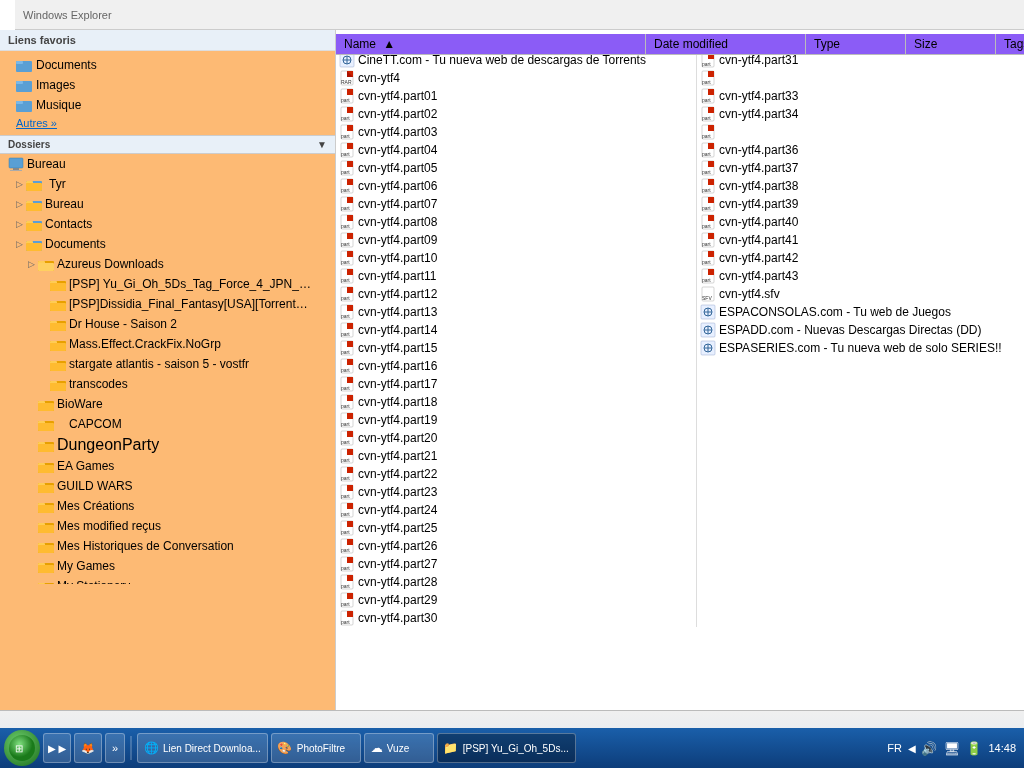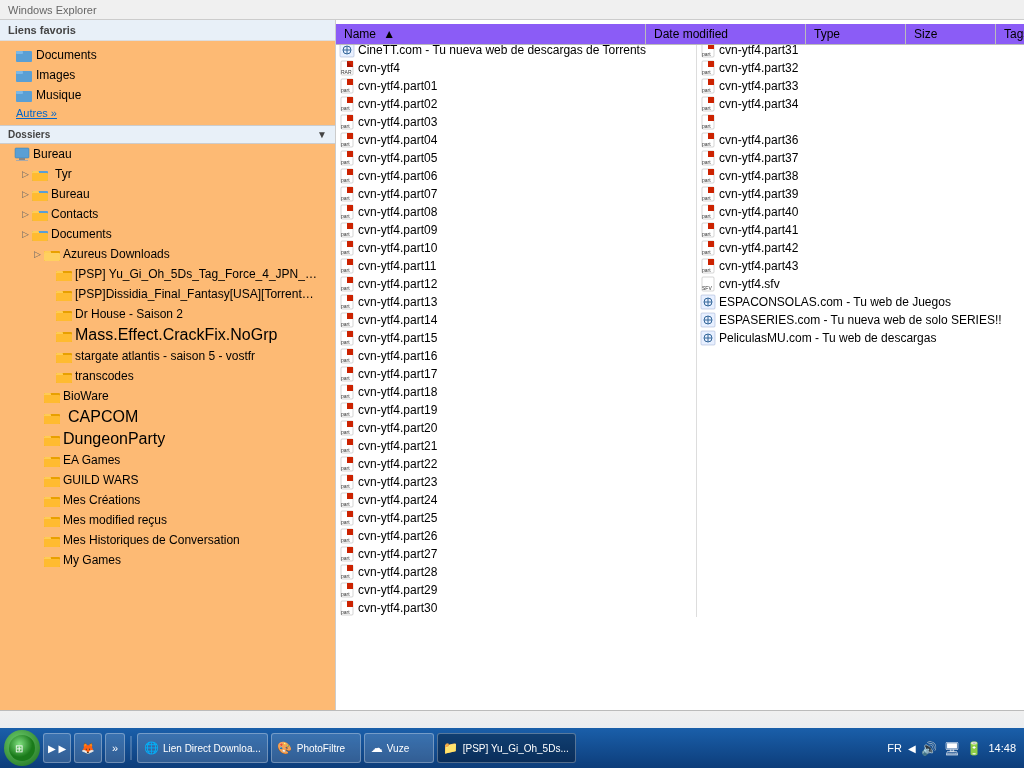--- a/index.html
+++ b/index.html
@@ -2,38 +2,38 @@
 <html><head>
   <meta charset="utf-8">
   <style>
     * { margin: 0; padding: 0; box-sizing: border-box; }
     body { font-family: 'Segoe UI', Tahoma, sans-serif; font-size: 12px; background: #fff; overflow: hidden; width: 1024px; height: 768px; }
 
     
     .explorer-container { display: flex; flex-direction: column; height: 760px; }
 
     
-    .toolbar { height: 20px; background: #f0f0f0; border-bottom: 1px solid #ccc; display: flex; align-items: center; padding: 0 4px; }
+    .toolbar { height: 30px; background: #f0f0f0; border-bottom: 1px solid #ccc; display: flex; align-items: center; padding: 0 4px; margin-left: 15px; }
 
     
     .content-area { display: flex; flex: 1; overflow: hidden; }
 
     
     .sidebar { width: 336px; border-right: 1px solid #ccc; overflow-y: auto; overflow-x: hidden; background: #fdba74; flex-shrink: 0; }
 
     .sidebar-section { padding: 4px 0; }
 
     .favorites-header { background: #e8f0f8; padding: 4px 8px; font-size: 11px; color: #444; font-weight: bold; border-bottom: 1px solid #ddd; }
 
     .fav-item { display: flex; align-items: center; padding: 2px 8px 2px 16px; cursor: pointer; }
     .fav-item .icon { width: 16px; height: 16px; margin-right: 4px; flex-shrink: 0; }
 
     .sidebar-section-header { display: flex; align-items: center; padding: 3px 8px; background: #e8f0f8; border-top: 1px solid #ccc; border-bottom: 1px solid #ccc; font-size: 10px; font-weight: bold; color: #444; justify-content: space-between; cursor: pointer; }
 
-    .tree-item { display: flex; align-items: center; padding: 2px 10px; cursor: pointer; white-space: nowrap; }
+    .tree-item { display: flex; align-items: center; padding: 2px 4px; cursor: pointer; white-space: nowrap; }
 
     .scroll-container { overflow-y: auto; max-height: 430px; }
 
     
     .file-list { flex: 1; overflow-y: auto; overflow-x: hidden; }
 
     .file-list-header { display: flex; background: #8b5cf6; border-bottom: 1px solid #bbb; position: sticky; top: 4px; z-index: 10; }
     .col-header { padding: 3px 8px; font-size: 12px; border-right: 1px solid #bbb; cursor: pointer; flex-shrink: 0; }
     .col-name { width: 310px; }
     .col-date { width: 160px; }
@@ -209,21 +209,21 @@
     <span style="margin-left:3px; font-size:12px; overflow:hidden; text-overflow:ellipsis; white-space:nowrap; max-width:244px;">Dr House - Saison 2</span>
   </div>
             <div class="tree-item">
     <span style="display:inline-block; width:36px;"></span>
     <span style="display:inline-block; width:10px;"></span>
     <svg width="16" height="16" viewBox="0 0 16 16">
     <rect x="0" y="5" width="16" height="10" rx="1" fill="#e8a000"></rect>
     <rect x="0" y="5" width="7" height="3" rx="1" fill="#ffcc55"></rect>
     <rect x="0" y="7" width="16" height="8" rx="1" fill="#ffbb30"></rect>
   </svg>
-    <span style="margin-left:3px; font-size:16px; overflow:hidden; text-overflow:ellipsis; white-space:nowrap; max-width:244px;">Mass.Effect.CrackFix.NoGrp</span>
+    <span style="margin-left:3px; font-size:12px; overflow:hidden; text-overflow:ellipsis; white-space:nowrap; max-width:244px;">Mass.Effect.CrackFix.NoGrp</span>
   </div>
             <div class="tree-item">
     <span style="display:inline-block; width:36px;"></span>
     <span style="display:inline-block; width:10px;"></span>
     <svg width="16" height="16" viewBox="0 0 16 16">
     <rect x="0" y="5" width="16" height="10" rx="1" fill="#e8a000"></rect>
     <rect x="0" y="5" width="7" height="3" rx="1" fill="#ffcc55"></rect>
     <rect x="0" y="7" width="16" height="8" rx="1" fill="#ffbb30"></rect>
   </svg>
     <span style="margin-left:3px; font-size:12px; overflow:hidden; text-overflow:ellipsis; white-space:nowrap; max-width:244px;">stargate atlantis - saison 5 - vostfr</span>
@@ -249,21 +249,21 @@
     <span style="margin-left:3px; font-size:12px; overflow:hidden; text-overflow:ellipsis; white-space:nowrap; max-width:256px;">BioWare</span>
   </div>
             <div class="tree-item">
     <span style="display:inline-block; width:24px;"></span>
     <span style="display:inline-block; width:10px;"></span>
     <svg width="16" height="16" viewBox="0 0 16 16">
     <rect x="0" y="5" width="16" height="10" rx="1" fill="#e8a000"></rect>
     <rect x="0" y="5" width="7" height="3" rx="1" fill="#ffcc55"></rect>
     <rect x="0" y="7" width="16" height="8" rx="1" fill="#ffbb30"></rect>
   </svg>
-    <span style="margin-left:8px; font-size:16px; overflow:hidden; text-overflow:ellipsis; white-space:nowrap; max-width:256px;">CAPCOM</span>
+    <span style="margin-left:15px; font-size:12px; overflow:hidden; text-overflow:ellipsis; white-space:nowrap; max-width:256px;">CAPCOM</span>
   </div>
             <div class="tree-item">
     <span style="display:inline-block; width:24px;"></span>
     <span style="display:inline-block; width:10px;"></span>
     <svg width="16" height="16" viewBox="0 0 16 16">
     <rect x="0" y="5" width="16" height="10" rx="1" fill="#e8a000"></rect>
     <rect x="0" y="5" width="7" height="3" rx="1" fill="#ffcc55"></rect>
     <rect x="0" y="7" width="16" height="8" rx="1" fill="#ffbb30"></rect>
   </svg>
     <span style="margin-left:3px; font-size:16px; overflow:hidden; text-overflow:ellipsis; white-space:nowrap; max-width:256px;">DungeonParty</span>
@@ -663,21 +663,20 @@
     </svg></span>
     <span class="file-name-2">cvn-ytf4.part31</span>
   </div>
             <div class="file-row">
     <span class="file-icon"><svg width="16" height="16" viewBox="0 0 16 16">
       <rect x="2" y="1" width="12" height="14" rx="1" fill="white" stroke="#aaa" stroke-width="0.5"></rect>
       <polygon points="8,1 14,7 8,7" fill="#cc2200"></polygon>
       <rect x="8" y="1" width="6" height="6" fill="#cc2200"></rect>
       <text x="2" y="14" font-size="5" fill="#333" font-family="sans-serif">part</text>
     </svg></span>
-    <span class="file-name-2">cvn-ytf4.part32</span>
   </div>
             <div class="file-row">
     <span class="file-icon"><svg width="16" height="16" viewBox="0 0 16 16">
       <rect x="2" y="1" width="12" height="14" rx="1" fill="white" stroke="#aaa" stroke-width="0.5"></rect>
       <polygon points="8,1 14,7 8,7" fill="#cc2200"></polygon>
       <rect x="8" y="1" width="6" height="6" fill="#cc2200"></rect>
       <text x="2" y="14" font-size="5" fill="#333" font-family="sans-serif">part</text>
     </svg></span>
     <span class="file-name-2">cvn-ytf4.part33</span>
   </div>
@@ -786,30 +785,30 @@
     </svg></span>
     <span class="file-name-2">ESPACONSOLAS.com - Tu web de  Juegos</span>
   </div>
             <div class="file-row">
     <span class="file-icon"><svg width="16" height="16" viewBox="0 0 16 16">
       <rect x="1" y="1" width="14" height="14" rx="1" fill="#e8f0ff" stroke="#99aacc" stroke-width="0.5"></rect>
       <circle cx="8" cy="8" r="4" fill="none" stroke="#336699" stroke-width="1"></circle>
       <line x1="8" y1="4" x2="8" y2="12" stroke="#336699" stroke-width="1"></line>
       <line x1="4" y1="8" x2="12" y2="8" stroke="#336699" stroke-width="1"></line>
     </svg></span>
-    <span class="file-name-2">ESPASERIES.com - Tu nueva web de solo SERIES!!</span>
+    <span class="file-name-2">ESPADD.com - Nuevas Descargas Directas (DD)</span>
   </div>
             <div class="file-row">
     <span class="file-icon"><svg width="16" height="16" viewBox="0 0 16 16">
       <rect x="1" y="1" width="14" height="14" rx="1" fill="#e8f0ff" stroke="#99aacc" stroke-width="0.5"></rect>
       <circle cx="8" cy="8" r="4" fill="none" stroke="#336699" stroke-width="1"></circle>
       <line x1="8" y1="4" x2="8" y2="12" stroke="#336699" stroke-width="1"></line>
       <line x1="4" y1="8" x2="12" y2="8" stroke="#336699" stroke-width="1"></line>
     </svg></span>
-    <span class="file-name-2">PeliculasMU.com - Tu web de descargas</span>
+    <span class="file-name-2">ESPASERIES.com - Tu nueva web de solo SERIES!!</span>
   </div>
           </div>
       </div>
     </div>
   </div>
 
   <div class="status-bar">
     <svg width="32" height="32" viewBox="0 0 32 32">
       <rect x="2" y="8" width="28" height="20" rx="2" fill="#e8a000"></rect>
       <rect x="2" y="8" width="12" height="5" rx="2" fill="#f0b800"></rect>

